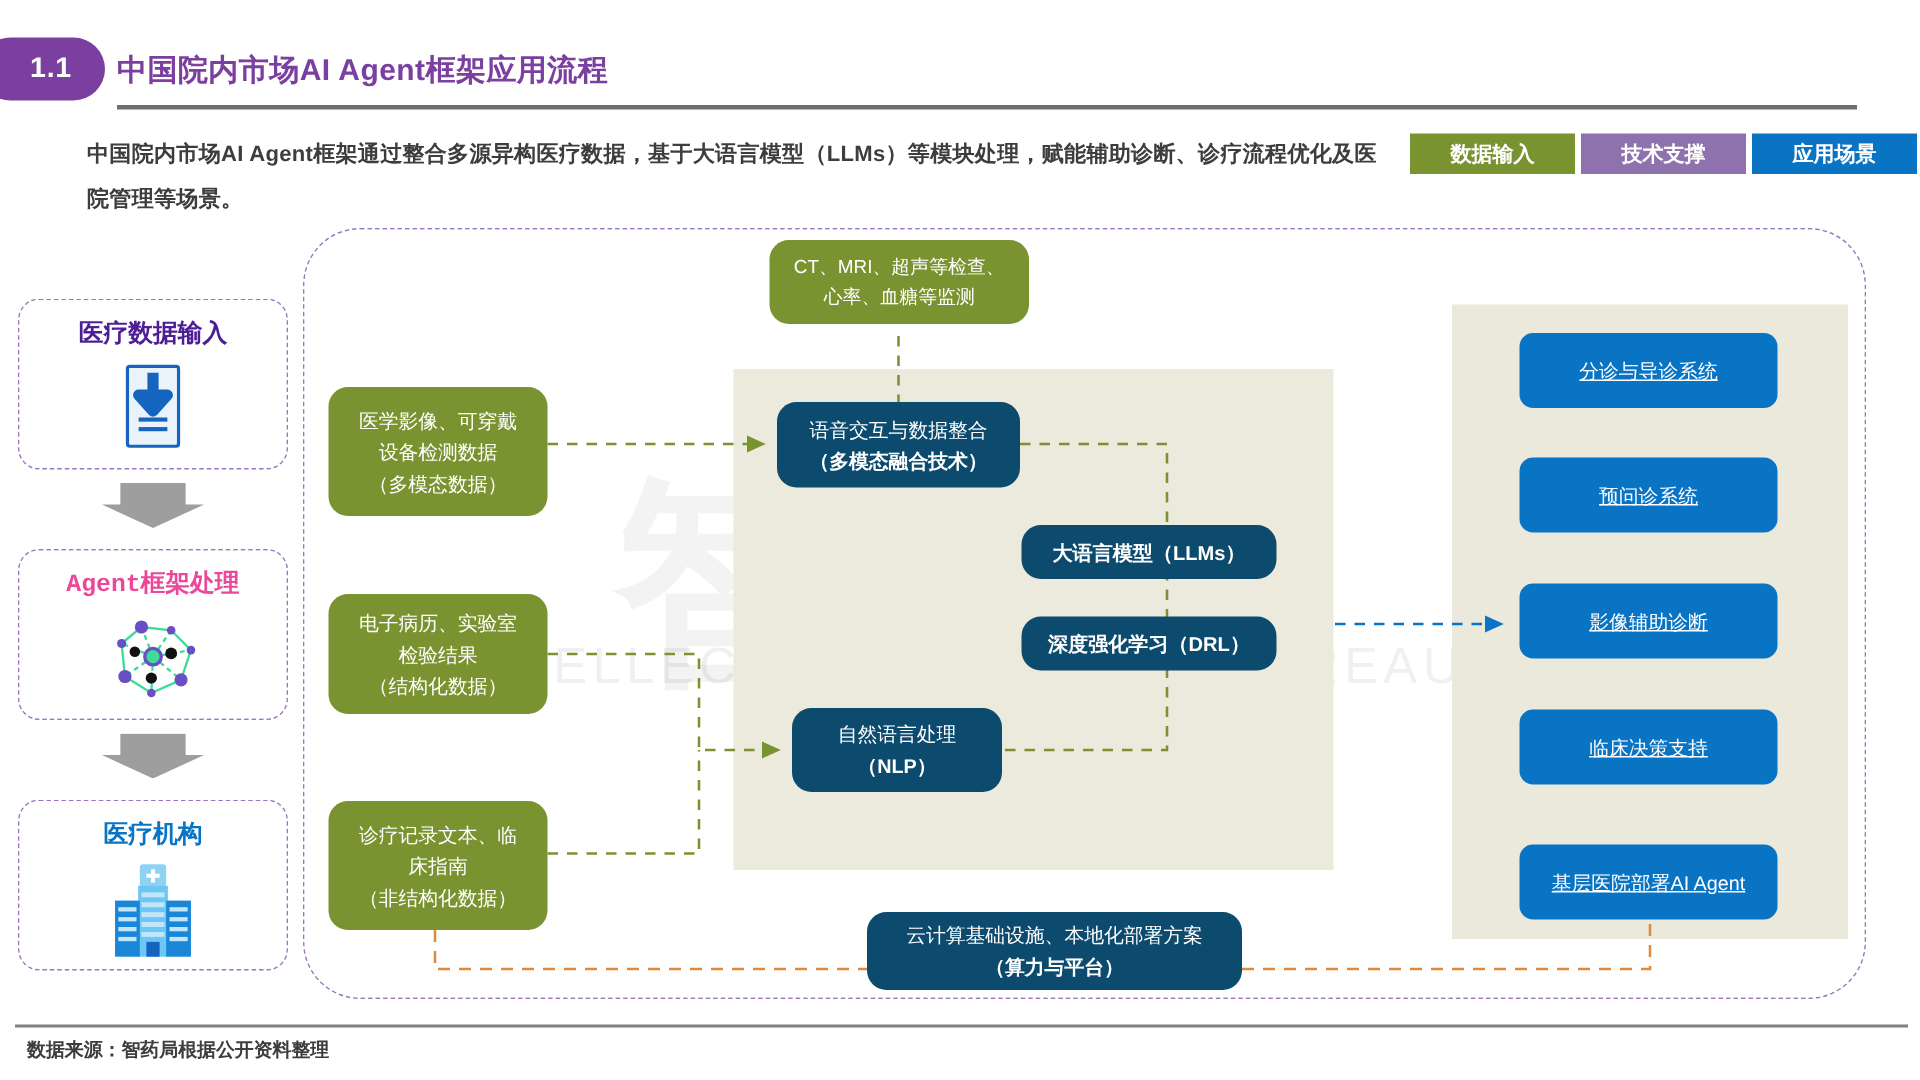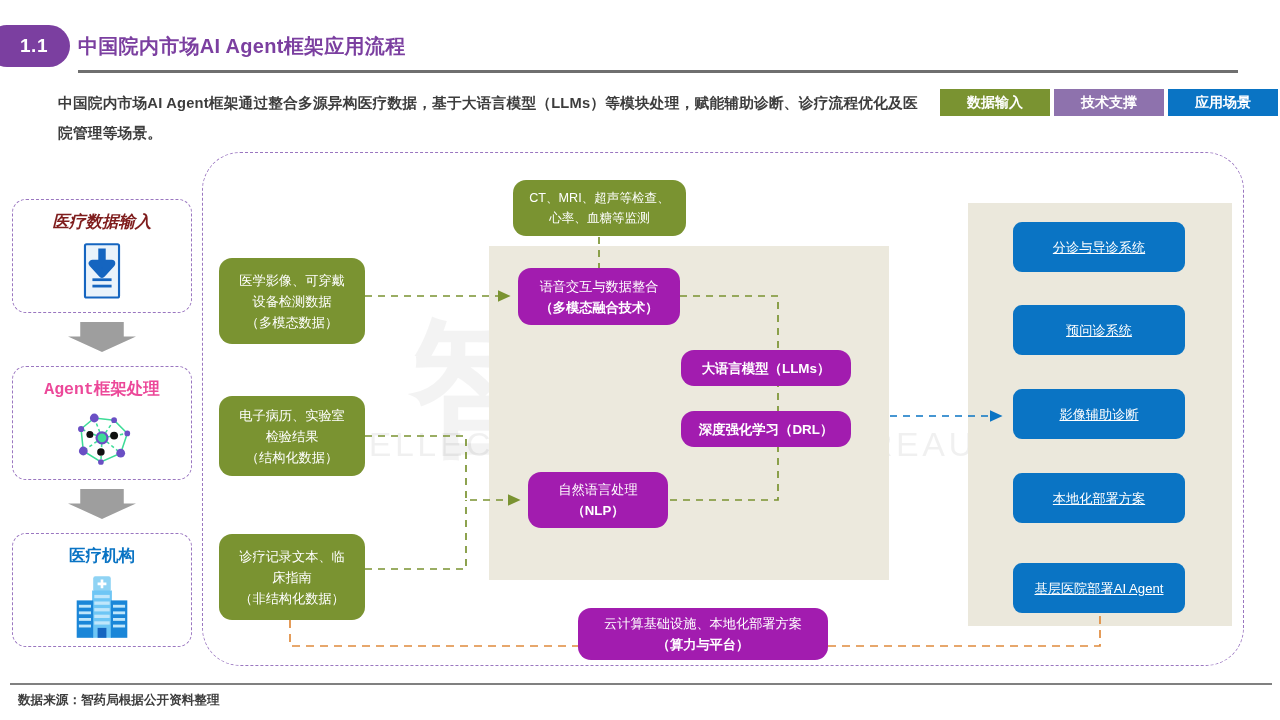--- a/index.html
+++ b/index.html
@@ -59,46 +59,46 @@
   #app-panel{position:absolute;left:968px;top:203px;width:264px;height:423px;background:#ebe8dc;}
 
   
   .stage-card{
     position:absolute;left:12px;width:180px;height:114px;
     border:1.6px dashed #9a76c0;border-radius:14px;box-sizing:border-box;background:#fff;
   }
   .stage-title{position:absolute;left:0;top:11px;width:100%;text-align:center;
                font-size:16.5px;font-weight:bold;}
   #stage-0{top:199px;} #stage-1{top:366px;} #stage-2{top:533px;}
-  #stage-0 .stage-title{color:#7f1d1d;font-style:italic;}
+  #stage-0 .stage-title{color:#4c1d95;}
   #stage-1 .stage-title{color:#ec4899;font-family:Liberation Mono, monospace;}
   #stage-2 .stage-title{color:#0a74c4;}
   .stage-icon{position:absolute;left:0;top:40px;width:100%;height:66px;}
   .arrow-down{position:absolute;left:68px;width:68px;height:30px;
               background:#9e9e9e;
               clip-path:polygon(18% 0,82% 0,82% 48%,100% 48%,50% 100%,0 48%,18% 48%);}
   #fdown-0{top:322px;} #fdown-1{top:489px;}
 
   
   .node{position:absolute;box-sizing:border-box;display:flex;flex-direction:column;
         align-items:center;justify-content:center;text-align:center;color:#fff;}
   .node .l1{font-size:13.2px;line-height:21px;}
   .node .l2{font-size:13.2px;line-height:21px;}
   .node .l3{font-size:13.2px;line-height:21px;}
   .node .bold{font-weight:bold;}
 
   .green{background:#7a9331;border-radius:13px;}
-  .purple{background:#a21caf;border-radius:13px;}
+  .purple{background:#0c4a6e;border-radius:13px;}
   .blue{background:#0a74c4;border-radius:9px;}
 
   
   #gn-0{left:219px;top:258px;width:146px;height:86px;}
   #gn-1{left:219px;top:396px;width:146px;height:80px;}
   #gn-2{left:219px;top:534px;width:146px;height:86px;}
-  #gn-top{left:513px;top:180px;width:173px;height:56px;}
+  #gn-top{left:513px;top:160px;width:173px;height:56px;}
   #gn-top .l1,#gn-top .l2{font-size:12.6px;line-height:20px;}
 
   
   #pn-0{left:518px;top:268px;width:162px;height:57px;}
   #pn-1{left:681px;top:350px;width:170px;height:36px;}
   #pn-2{left:681px;top:411px;width:170px;height:36px;}
   #pn-3{left:528px;top:472px;width:140px;height:56px;}
   #pn-bottom{left:578px;top:608px;width:250px;height:52px;}
   #pn-1 .l1,#pn-2 .l1{font-size:13.4px;font-weight:bold;}
 
@@ -285,21 +285,21 @@
   <div class="node blue" id="bn-0">
     <div class="l1">分诊与导诊系统</div>
   </div>
   <div class="node blue" id="bn-1">
     <div class="l1">预问诊系统</div>
   </div>
   <div class="node blue" id="bn-2">
     <div class="l1">影像辅助诊断</div>
   </div>
   <div class="node blue" id="bn-3">
-    <div class="l1">本地化部署方案</div>
+    <div class="l1">临床决策支持</div>
   </div>
   <div class="node blue" id="bn-4">
     <div class="l1">基层医院部署AI Agent</div>
   </div>
 
   <div id="footer-rule"></div>
   <div id="footer-note">数据来源：智药局根据公开资料整理</div>
 
 </div>
 

